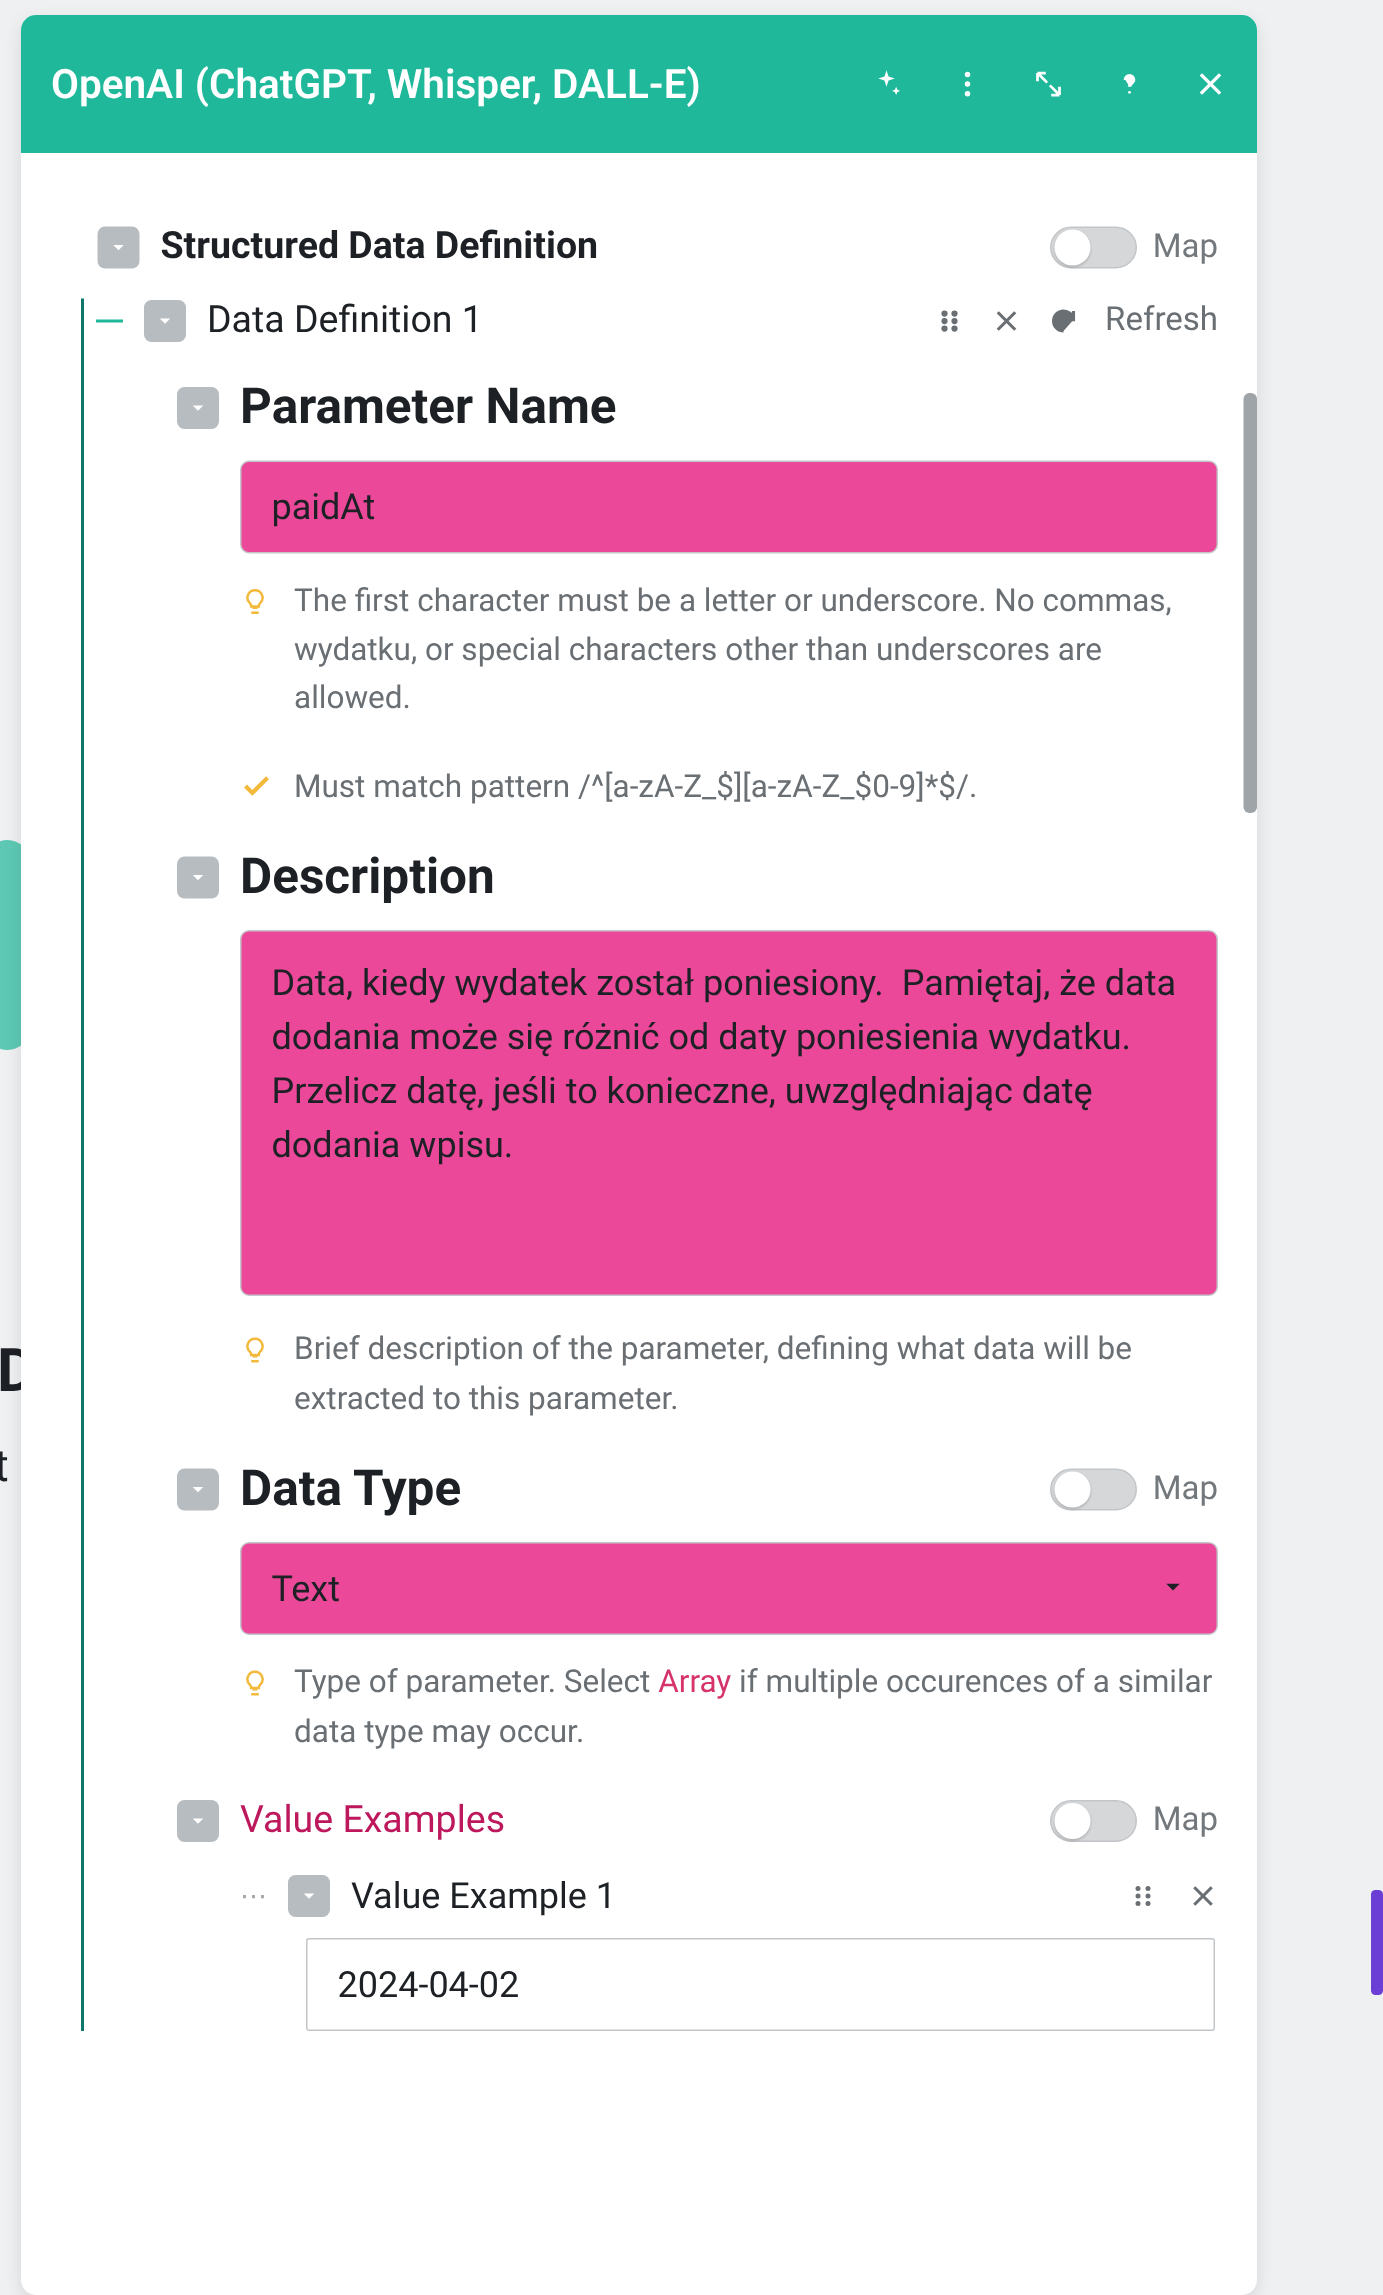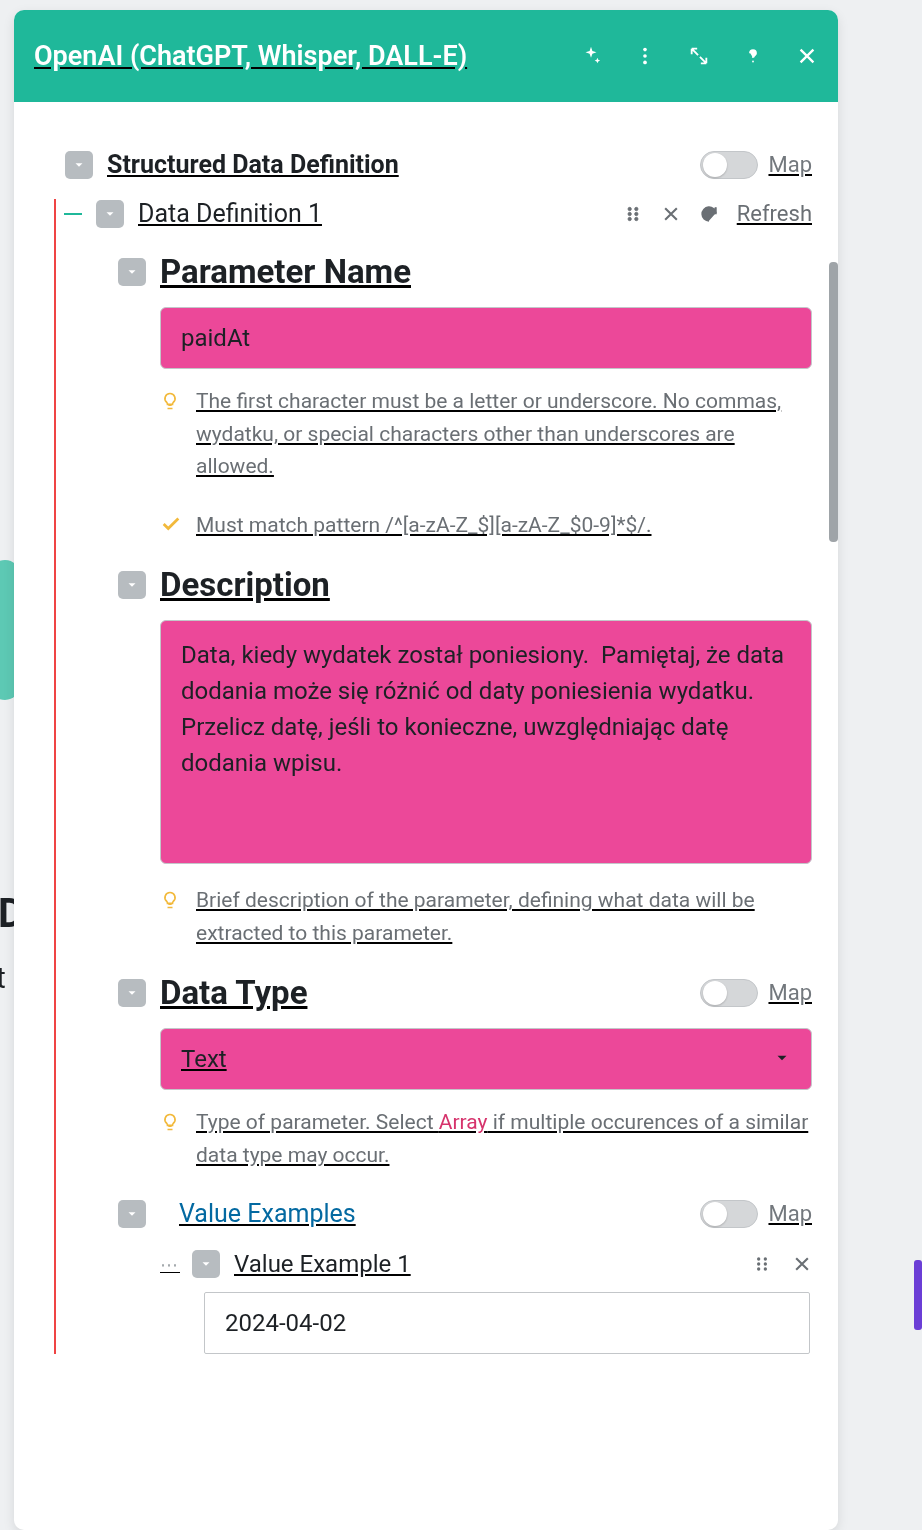--- a/index.html
+++ b/index.html
@@ -16,21 +16,20 @@
     left: 14px;
     top: 10px;
     width: 824px;
     height: 1520px;
     background: #fff;
     border-radius: 10px;
     box-shadow: 0 4px 12px rgba(0,0,0,0.1);
     display: flex;
     flex-direction: column;
     overflow: hidden;
-    text-decoration: underline;
   }
   .header {
     background: #1fb89a;
     color: #fff;
     height: 92px;
     display: flex;
     align-items: center;
     padding: 0 20px;
     gap: 20px;
   }
@@ -131,21 +130,21 @@
   }
   .row-actions {
     display: flex;
     align-items: center;
     gap: 18px;
     color: #6a6f74;
   }
   .row-actions svg { width: 20px; height: 20px; fill: #6a6f74; stroke:#6a6f74; display:block; }
   .refresh-label { font-size: 22px; color: #6a6f74; }
   .indent-block {
-    border-left: 2px solid #ef4444;
+    border-left: 2px solid #0f766e;
     margin-left: 14px;
     padding-left: 4px;
   }
   .param-section {
     margin-top: 24px;
     margin-left: 58px;
   }
   .param-head {
     display: flex;
     align-items: center;
@@ -200,21 +199,21 @@
   }
   .hint-text .code { color: #d6336c; }
   .indent-deep { margin-left: 58px; }
   .value-ex-head {
     display: flex;
     align-items: center;
     gap: 14px;
     margin-top: 28px;
     margin-left: 58px;
   }
-  .ve-title { font-size: 25px; font-weight: 400; color: #0369a1; flex:1;margin-left:19px; }
+  .ve-title { font-size: 25px; font-weight: 400; color: #be185d; flex:1; }
   .ve-subrow {
     display: flex;
     align-items: center;
     gap: 14px;
     margin-top: 22px;
     margin-left: 100px;
   }
   .tree-dots {
     color: #a0a5a9;
     font-size: 18px;

